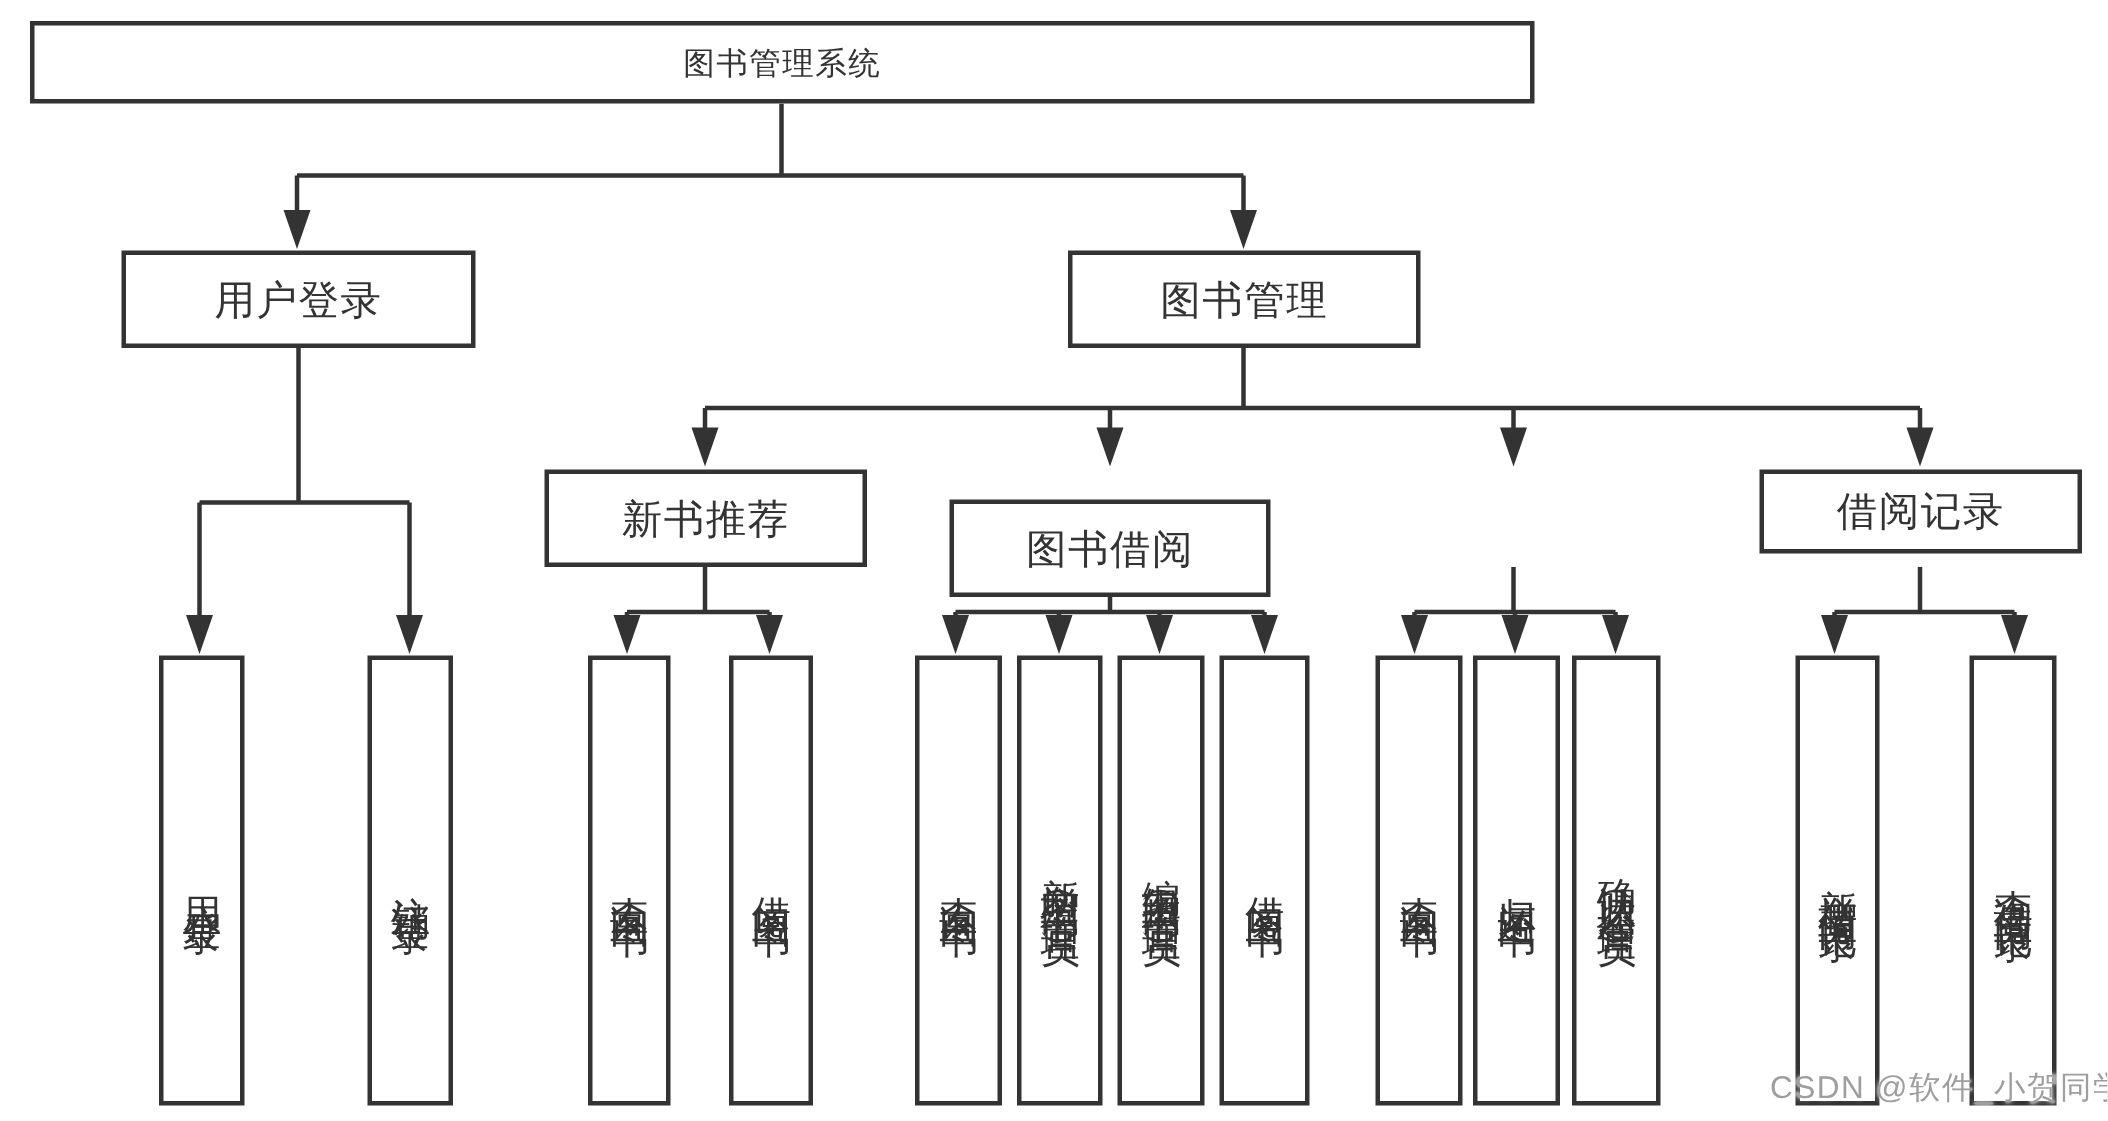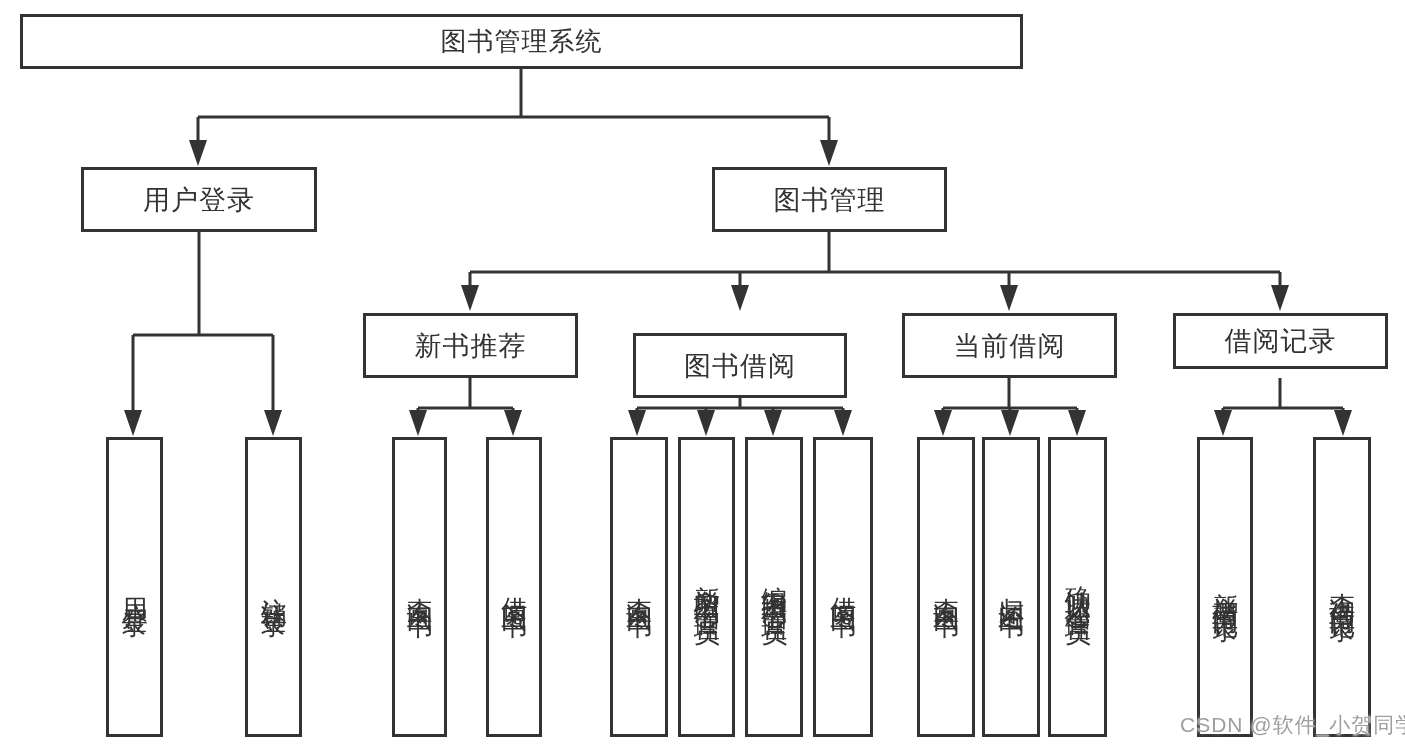--- a/index.html
+++ b/index.html
@@ -16,21 +16,21 @@
     position:absolute;
     box-sizing:border-box;
     border:3px solid #333333;
     background:#ffffff;
     display:flex;
     align-items:center;
     justify-content:center;
     z-index:1;
   }
   .h-node{font-size:27px;letter-spacing:1px;}
-  .root-node{font-size:26px;}
+  .root-node{font-size:21px;}
   .leaf{width:57px;top:437px;height:300px;}
   .vtext{
     writing-mode:vertical-rl;
     text-orientation:mixed;
     font-size:26px;
     line-height:1.05;
     letter-spacing:5px;
     white-space:nowrap;
   }
   .watermark{
@@ -106,23 +106,20 @@
   <div class="node h-node" style="left:712px;top:167px;width:235px;height:65px;">
     <span>图书管理</span>
   </div>
 
   <div class="node h-node" style="left:363px;top:313px;width:215px;height:65px;">
     <span>新书推荐</span>
   </div>
   <div class="node h-node" style="left:633px;top:313px;width:214px;height:65px;margin-top:20px;">
     <span>图书借阅</span>
   </div>
-  <div class="node h-node" style="left:902px;top:313px;width:215px;height:65px;">
-    <span>当前借阅</span>
-  </div>
   <div class="node h-node" style="left:1173px;top:313px;width:215px;height:56px;">
     <span>借阅记录</span>
   </div>
 
   <div class="node leaf" style="left:106px;">
     <span class="vtext">用户登录</span>
   </div>
   <div class="node leaf" style="left:245px;">
     <span class="vtext">注销登录</span>
   </div>

